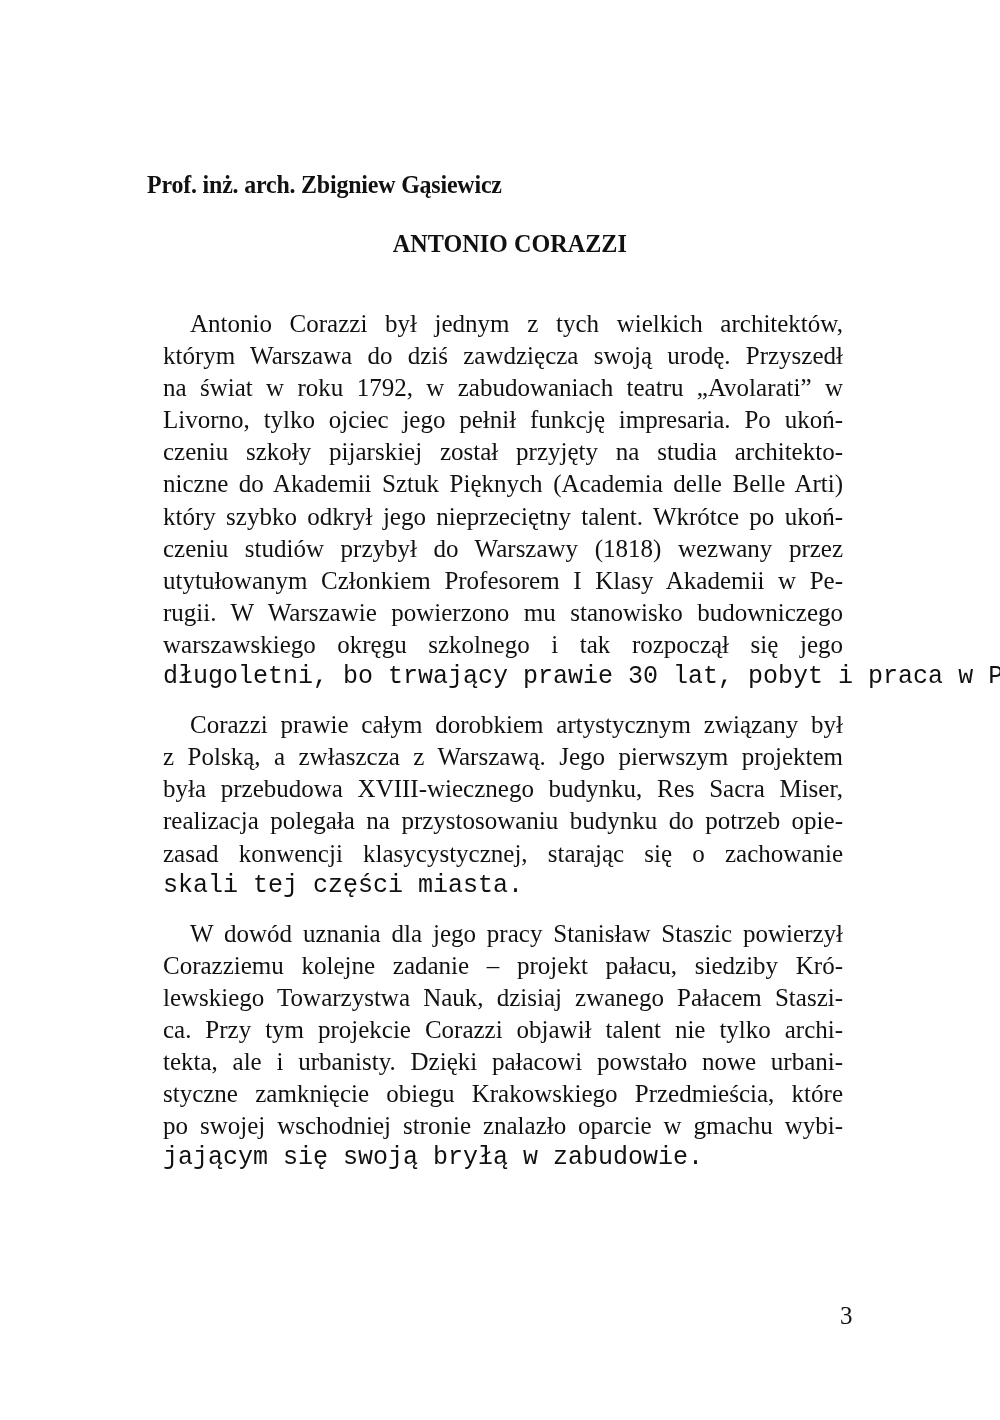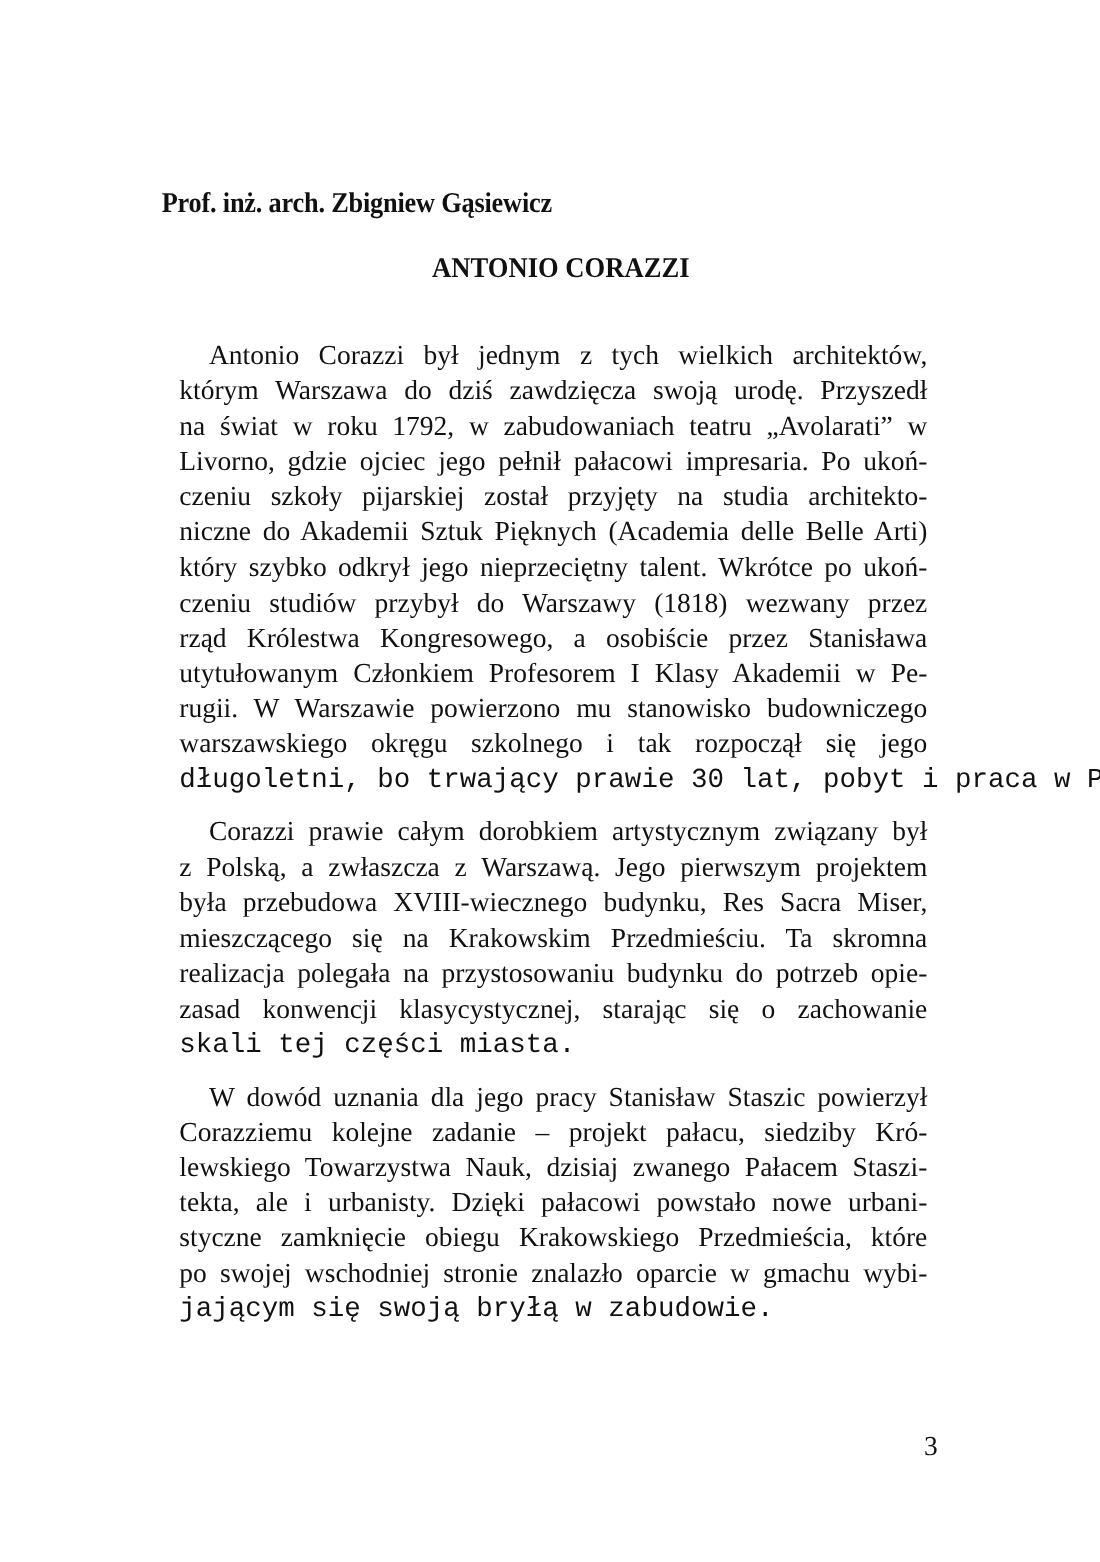--- a/index.html
+++ b/index.html
@@ -87,44 +87,43 @@
 
 <div class="page">
   <div class="author">Prof. inż. arch. Zbigniew Gąsiewicz</div>
   <div class="title"><span>ANTONIO CORAZZI</span></div>
 
   <div class="body-text">
     <div class="para">
         <span class="line indent">Antonio Corazzi był jednym z tych wielkich architektów,</span>
         <span class="line">którym Warszawa do dziś zawdzięcza swoją urodę. Przyszedł</span>
         <span class="line">na świat w roku 1792, w zabudowaniach teatru „Avolarati” w</span>
-        <span class="line">Livorno, gdzie ojciec jego pełnił pałacowi impresaria. Po ukoń-</span>
+        <span class="line">Livorno, tylko ojciec jego pełnił funkcję impresaria. Po ukoń-</span>
         <span class="line">czeniu szkoły pijarskiej został przyjęty na studia architekto-</span>
         <span class="line">niczne do Akademii Sztuk Pięknych (Academia delle Belle Arti)</span>
         <span class="line">który szybko odkrył jego nieprzeciętny talent. Wkrótce po ukoń-</span>
         <span class="line">czeniu studiów przybył do Warszawy (1818) wezwany przez</span>
-        <span class="line">rząd Królestwa Kongresowego, a osobiście przez Stanisława</span>
         <span class="line">utytułowanym Członkiem Profesorem I Klasy Akademii w Pe-</span>
         <span class="line">rugii. W Warszawie powierzono mu stanowisko budowniczego</span>
         <span class="line">warszawskiego okręgu szkolnego i tak rozpoczął się jego</span>
         <span class="line last">długoletni, bo trwający prawie 30 lat, pobyt i praca w Polsce.</span>
       </div>
     <div class="para">
         <span class="line indent">Corazzi prawie całym dorobkiem artystycznym związany był</span>
         <span class="line">z Polską, a zwłaszcza z Warszawą. Jego pierwszym projektem</span>
         <span class="line">była przebudowa XVIII-wiecznego budynku, Res Sacra Miser,</span>
-        <span class="line">mieszczącego się na Krakowskim Przedmieściu. Ta skromna</span>
         <span class="line">realizacja polegała na przystosowaniu budynku do potrzeb opie-</span>
         <span class="line">zasad konwencji klasycystycznej, starając się o zachowanie</span>
         <span class="line last">skali tej części miasta.</span>
       </div>
     <div class="para">
         <span class="line indent">W dowód uznania dla jego pracy Stanisław Staszic powierzył</span>
         <span class="line">Corazziemu kolejne zadanie – projekt pałacu, siedziby Kró-</span>
         <span class="line">lewskiego Towarzystwa Nauk, dzisiaj zwanego Pałacem Staszi-</span>
+        <span class="line">ca. Przy tym projekcie Corazzi objawił talent nie tylko archi-</span>
         <span class="line">tekta, ale i urbanisty. Dzięki pałacowi powstało nowe urbani-</span>
         <span class="line">styczne zamknięcie obiegu Krakowskiego Przedmieścia, które</span>
         <span class="line">po swojej wschodniej stronie znalazło oparcie w gmachu wybi-</span>
         <span class="line last">jającym się swoją bryłą w zabudowie.</span>
       </div>
   </div>
 
   <div class="page-number">3</div>
 </div>
 

